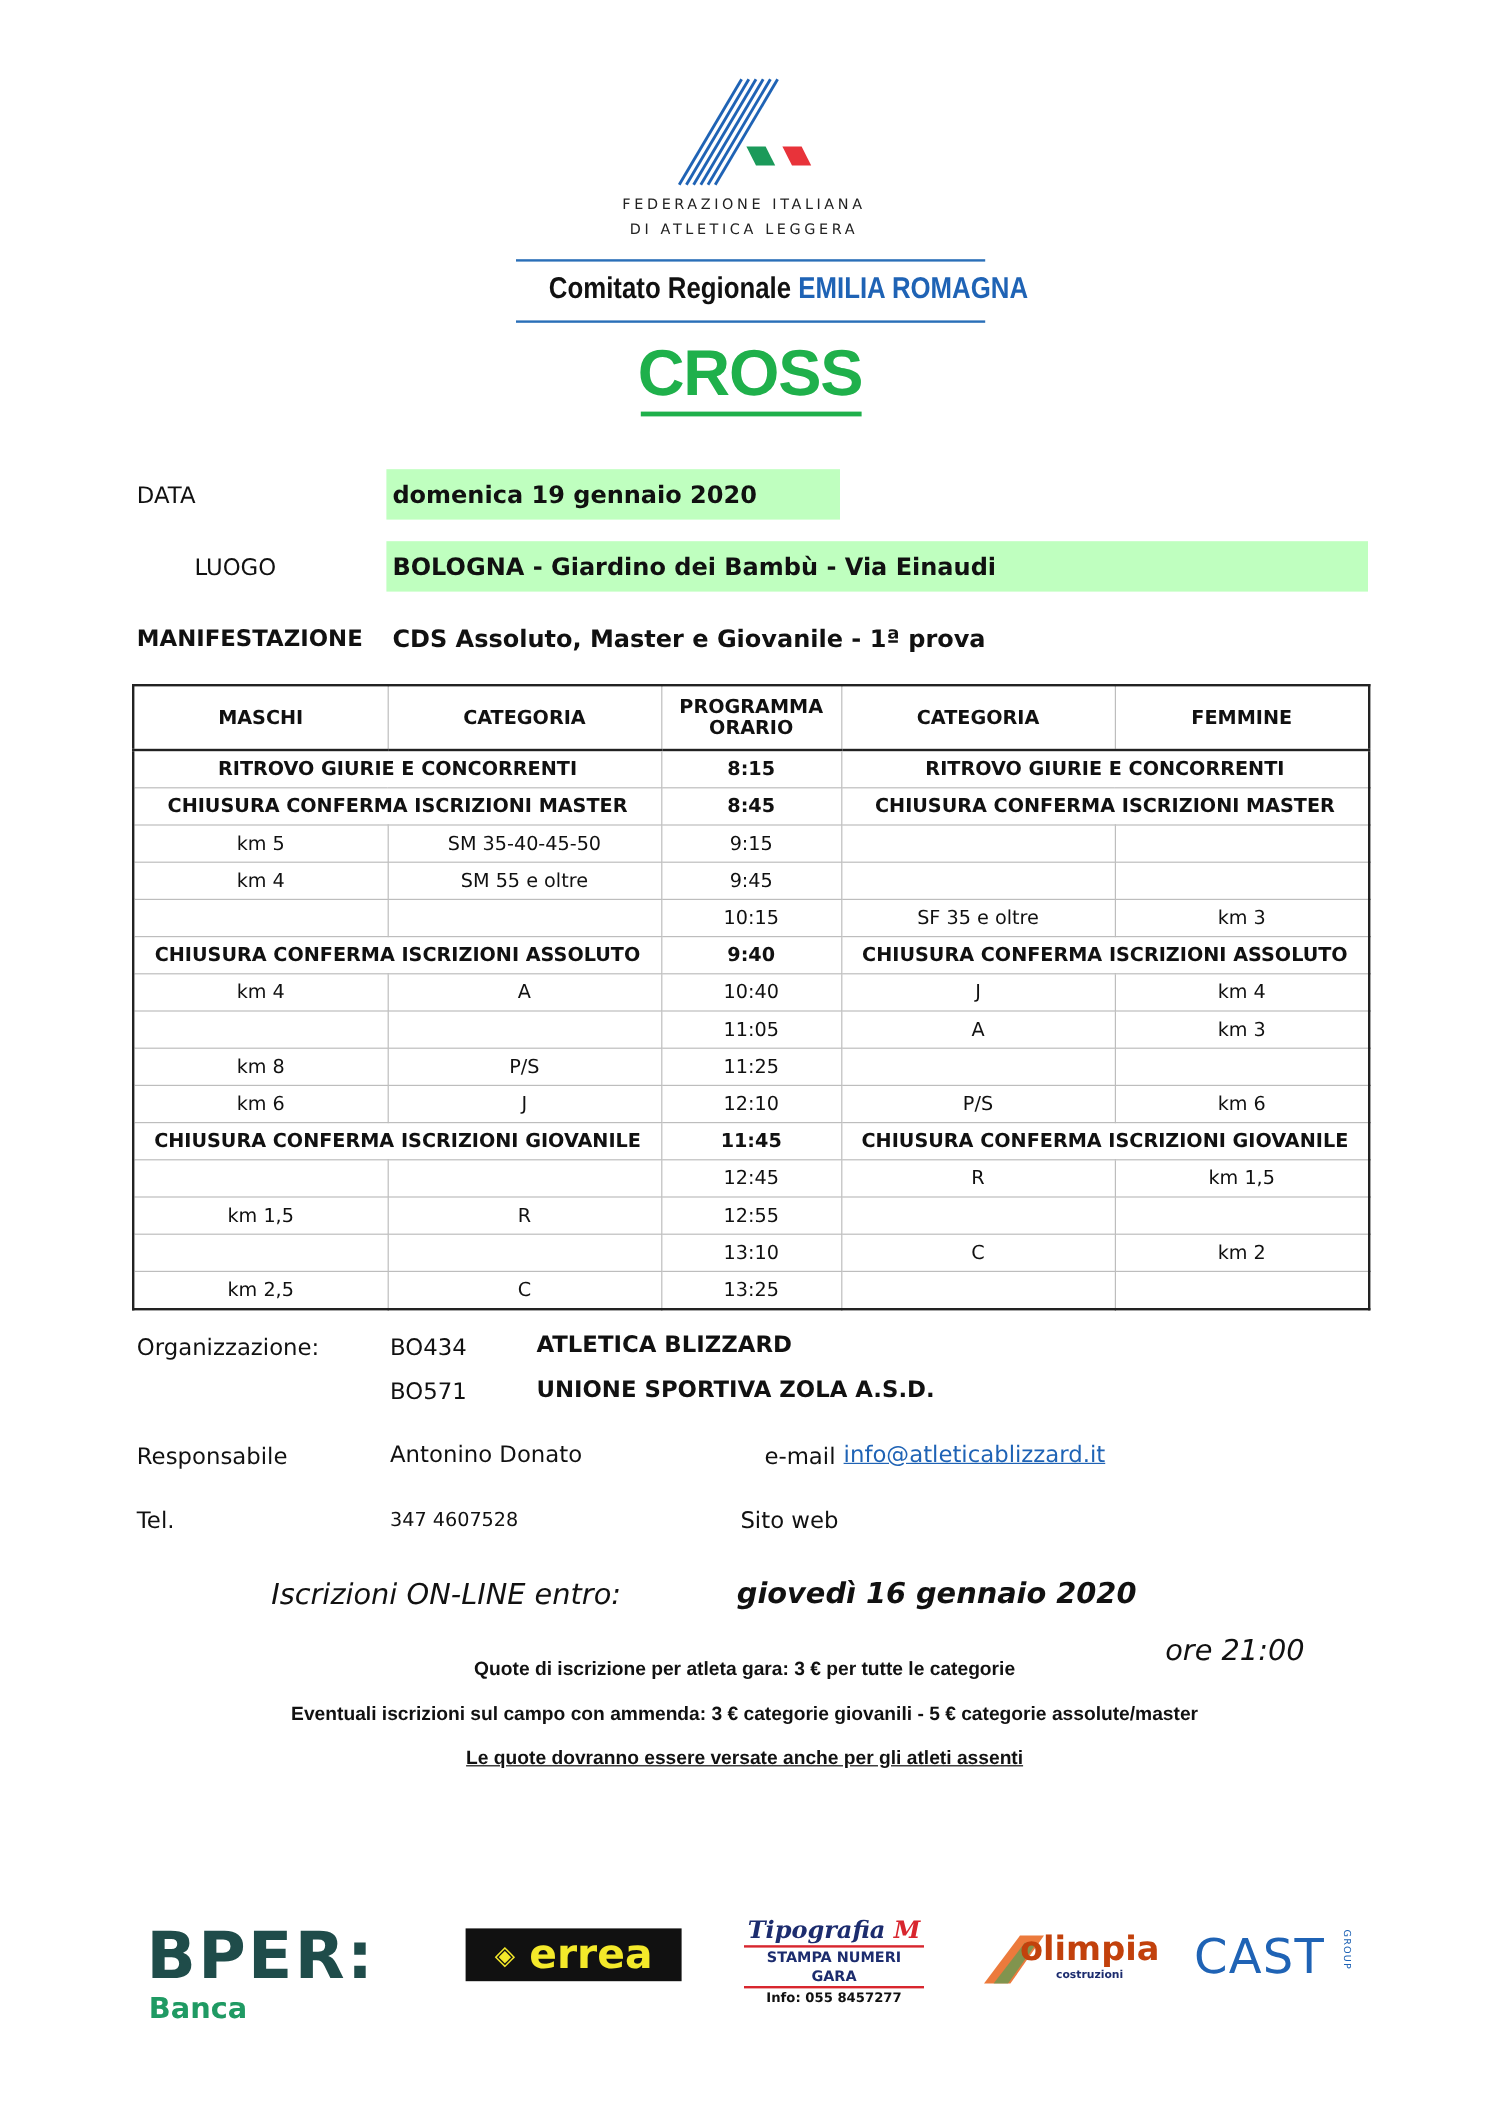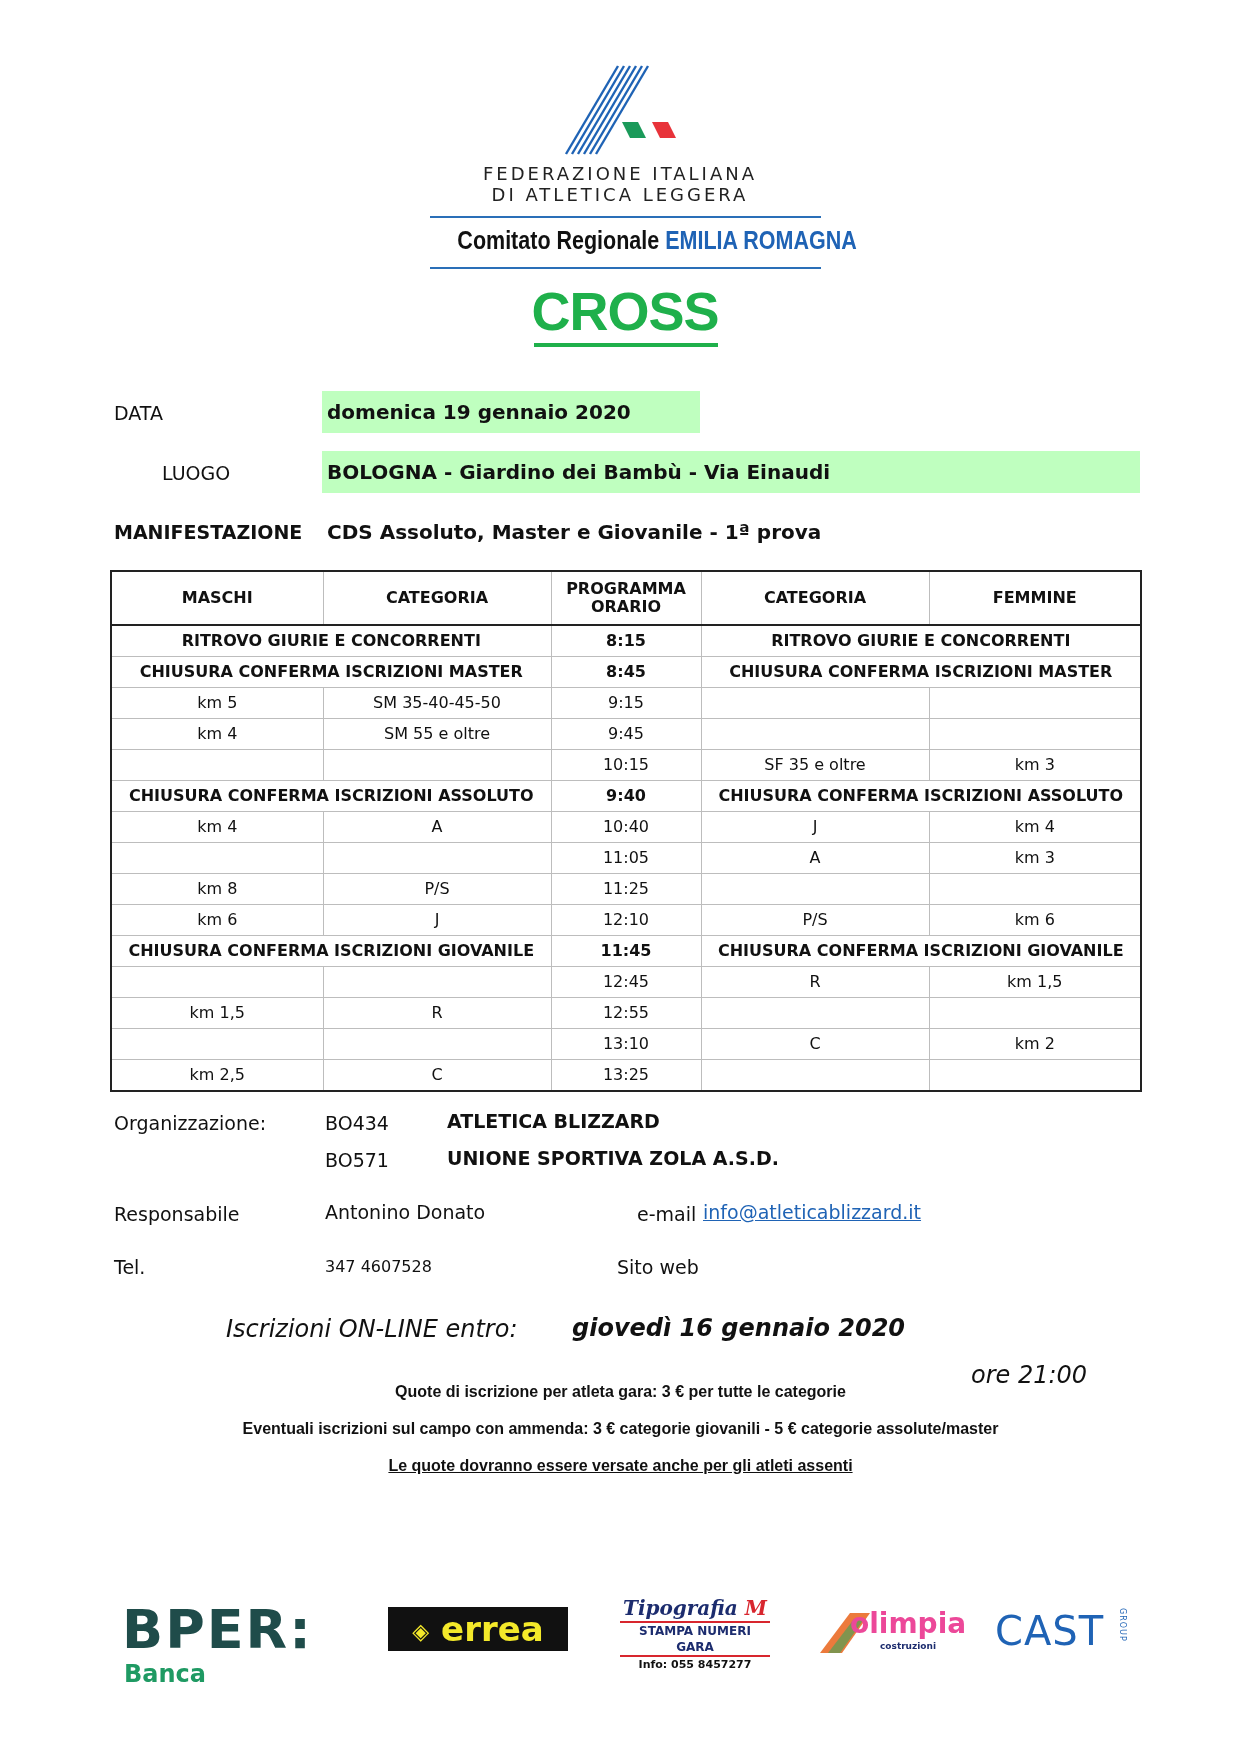--- a/index.html
+++ b/index.html
@@ -3,21 +3,21 @@
 <meta charset="utf-8">
 <style>
   html, body { margin:0; padding:0; background:#ffffff; }
   body { width:1241px; height:1754px; position:relative; overflow:hidden;
          font-family:"Liberation Sans", "DejaVu Sans", sans-serif; color:#111; }
   .abs { position:absolute; }
 
   
   #fidal-logo { left:560px; top:62px; width:130px; height:96px; }
   .fed-line { left:380px; width:480px; text-align:center; font-family:"DejaVu Sans", sans-serif;
-              font-size:18px; letter-spacing:3px; color:#222; }
+              font-size:12px; letter-spacing:3px; color:#222; }
   .rule-blue { left:430px; width:391px; height:2px; background:#2a6fb8; }
   #comitato { left:430px; top:226px; width:391px; text-align:center; font-family:"Liberation Sans", sans-serif;
               font-weight:bold; font-size:25px; transform:scaleX(0.86); transform-origin:center; white-space:nowrap; }
   #comitato .blue { color:#1f63b5; }
   #cross-title { left:520px; top:280px; width:210px; text-align:center; font-family:Liberation Sans, sans-serif;
                  font-weight:bold; font-size:54px; color:#1fb04b; letter-spacing:-1px; }
   #cross-underline { left:534px; top:343px; width:184px; height:4px; background:#1fb04b; }
 
   .label { font-family:"DejaVu Sans", sans-serif; font-size:19px; color:#111; }
   .value-bold { font-family:"DejaVu Sans", sans-serif; font-weight:bold; font-size:20px; color:#111; }
@@ -214,21 +214,21 @@
 <div class="abs small" style="left:114px; top:1203px;">Responsabile</div>
 <div class="abs small" style="left:325px; top:1201px;">Antonino Donato</div>
 <div class="abs small" style="left:637px; top:1203px;">e-mail</div>
 <a class="abs small mail" style="left:703px; top:1201px;" href="#">info@atleticablizzard.it</a>
 
 <div class="abs small" style="left:114px; top:1256px;">Tel.</div>
 <div class="abs small" style="left:325px; top:1257px; font-size:16px;">347 4607528</div>
 <div class="abs small" style="left:617px; top:1256px;">Sito web</div>
 
 <div class="abs ital" style="left:226px; top:1315px;">Iscrizioni ON-LINE entro:</div>
-<div class="abs ital" style="left:572px; top:1314px; font-weight:bold;text-align:right;">giovedì 16 gennaio 2020</div>
+<div class="abs ital" style="left:614px; top:1314px; font-weight:bold;text-align:right;">giovedì 16 gennaio 2020</div>
 <div class="abs ital" style="left:971px; top:1316px; font-weight:normal;margin-top:45px;">ore 21:00</div>
 
 <div class="abs footer-line" style="top:1383px;">Quote di iscrizione per atleta gara: 3 € per tutte le categorie</div>
 <div class="abs footer-line" style="top:1420px;">Eventuali iscrizioni sul campo con ammenda: 3 € categorie giovanili - 5 € categorie assolute/master</div>
 <div class="abs footer-line" style="top:1457px; text-decoration:underline;">Le quote dovranno essere versate anche per gli atleti assenti</div>
 
 <div id="bper" class="sponsor">BPER:</div>
 <div id="bper-banca" class="sponsor">Banca</div>
 
 <div id="errea" class="sponsor">
@@ -243,20 +243,20 @@
   </div>
   <div style="border-top:2px solid #d8262e; border-bottom:2px solid #d8262e; color:#1c2c6e; font-family:'DejaVu Sans',sans-serif; font-size:12px; font-weight:bold; line-height:16px;">STAMPA NUMERI GARA</div>
   <div style="font-family:'DejaVu Sans',sans-serif; font-size:11px; font-weight:bold; line-height:15px;">Info: 055 8457277</div>
 </div>
 
 <div id="olimpia" class="sponsor">
   <svg width="50" height="46" style="position:absolute; left:0; top:4px;">
     <polygon points="0,44 30,4 50,4 22,44" fill="#ec7a3c"></polygon>
     <polygon points="8,44 34,10 44,10 20,44" fill="#3aa55a" opacity="0.6"></polygon>
   </svg>
-  <div style="position:absolute; left:30px; top:2px; font-family:'DejaVu Sans',sans-serif; font-weight:bold; font-size:28px; color:#ec4899;">olimpia</div>
+  <div style="position:absolute; left:30px; top:2px; font-family:'DejaVu Sans',sans-serif; font-weight:bold; font-size:28px; color:#c2410c;">olimpia</div>
   <div style="position:absolute; left:60px; top:36px; font-family:'DejaVu Sans',sans-serif; font-weight:bold; font-size:9px; color:#1c2c6e;">costruzioni</div>
 </div>
 
 <div id="cast" class="sponsor">
   <span>CAST</span>
   <span style="font-size:8px; writing-mode:vertical-rl; vertical-align:top;">GROUP</span>
 </div>
 
 </body></html>

